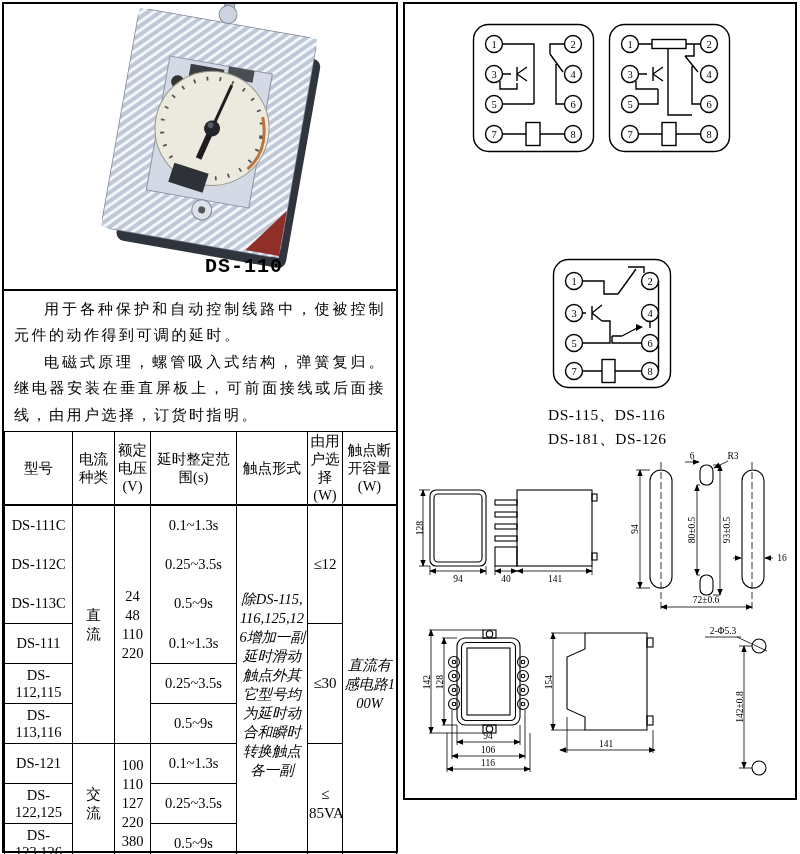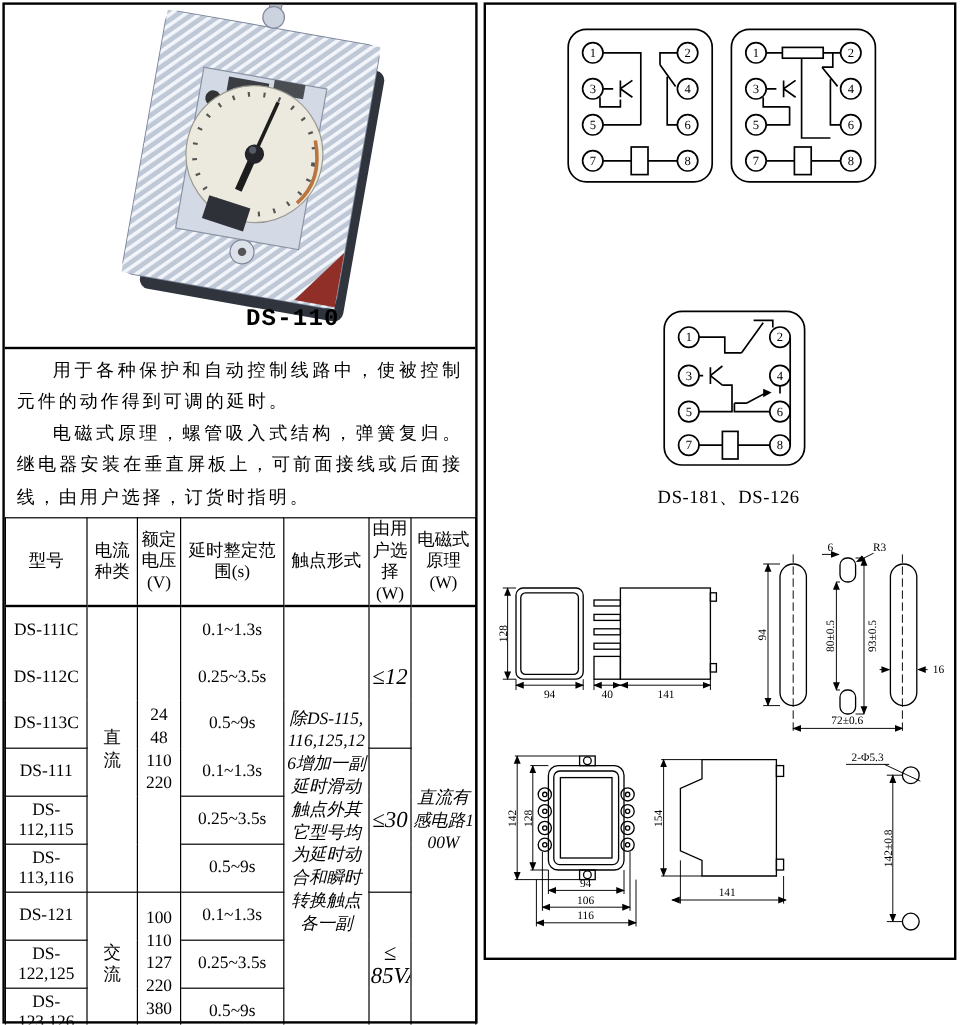--- a/index.html
+++ b/index.html
@@ -19,21 +19,21 @@
       box-sizing:border-box;padding:5px 10px 0 10px;}
   #desc-box p{margin:0;text-indent:2em;font-size:15px;line-height:26.4px;letter-spacing:2.5px;text-align:justify;}
 
   
   #spec-table{position:absolute;left:0;top:427px;width:392px;border-collapse:collapse;table-layout:fixed;}
   #spec-table th,#spec-table td{border:1px solid #000;text-align:center;vertical-align:middle;
       padding:0 1px;font-weight:normal;overflow:hidden;}
   #spec-table th{height:58px;font-size:14.5px;word-break:break-all;line-height:18px;border-bottom:2px solid #000;}
   #spec-table td{height:39px;font-size:14.5px;}
   #spec-table td.model{font-size:14.5px;letter-spacing:0;}
-  #spec-table td.small{font-size:19px;font-style:italic;}
+  #spec-table td.small{font-size:15px;}
   .pre{white-space:pre-line;line-height:19px;}
   .wrap{word-break:break-all;line-height:19px;font-size:14px;font-style:italic;}
   .nb{border-bottom:none !important;}
   .nt{border-top:none !important;}
 
   
   .abs{position:absolute;}
   .model-label{font-size:15.5px;letter-spacing:0.5px;line-height:24px;white-space:nowrap;}
 
   svg text{font-family:"Liberation Serif",serif;fill:#000;}
@@ -101,21 +101,21 @@
           <col style="width:54px">
       </colgroup>
       <thead>
         <tr>
           <th>型号</th>
           <th>电流种类</th>
           <th>额定电压(V)</th>
           <th>延时整定范围(s)</th>
           <th>触点形式</th>
           <th>由用户选择(W)</th>
-          <th>电磁式原理(W)</th>
+          <th>触点断开容量(W)</th>
         </tr>
       </thead>
       <tbody>
         <tr>
           <td class="model nb">DS-111C</td>
           <td rowspan="6" class="pre">直
 流</td>
           <td rowspan="6" class="pre">24
 48
 110
@@ -247,20 +247,21 @@
       <text class="pn" x="98" y="26.5" text-anchor="middle">2</text>
       <text class="pn" x="22" y="58.5" text-anchor="middle">3</text>
       <text class="pn" x="98" y="58.5" text-anchor="middle">4</text>
       <text class="pn" x="22" y="88.5" text-anchor="middle">5</text>
       <text class="pn" x="98" y="88.5" text-anchor="middle">6</text>
       <text class="pn" x="22" y="116.5" text-anchor="middle">7</text>
       <text class="pn" x="98" y="116.5" text-anchor="middle">8</text>
     </svg>
 
     <div class="abs model-label" style="left:143px;top:399px">
+      <div>DS-115、DS-116</div>
       <div>DS-181、DS-126</div>
     </div>
 
     <svg class="abs" style="left:10px;top:446px" width="380" height="165" viewBox="0 0 380 165">
       <defs>
         <marker id="a1" viewBox="0 0 10 10" refX="9" refY="5" markerWidth="9" markerHeight="9" orient="auto-start-reverse">
           <path d="M0 1 L10 5 L0 9 z" fill="#000"></path>
         </marker>
       </defs>
 

